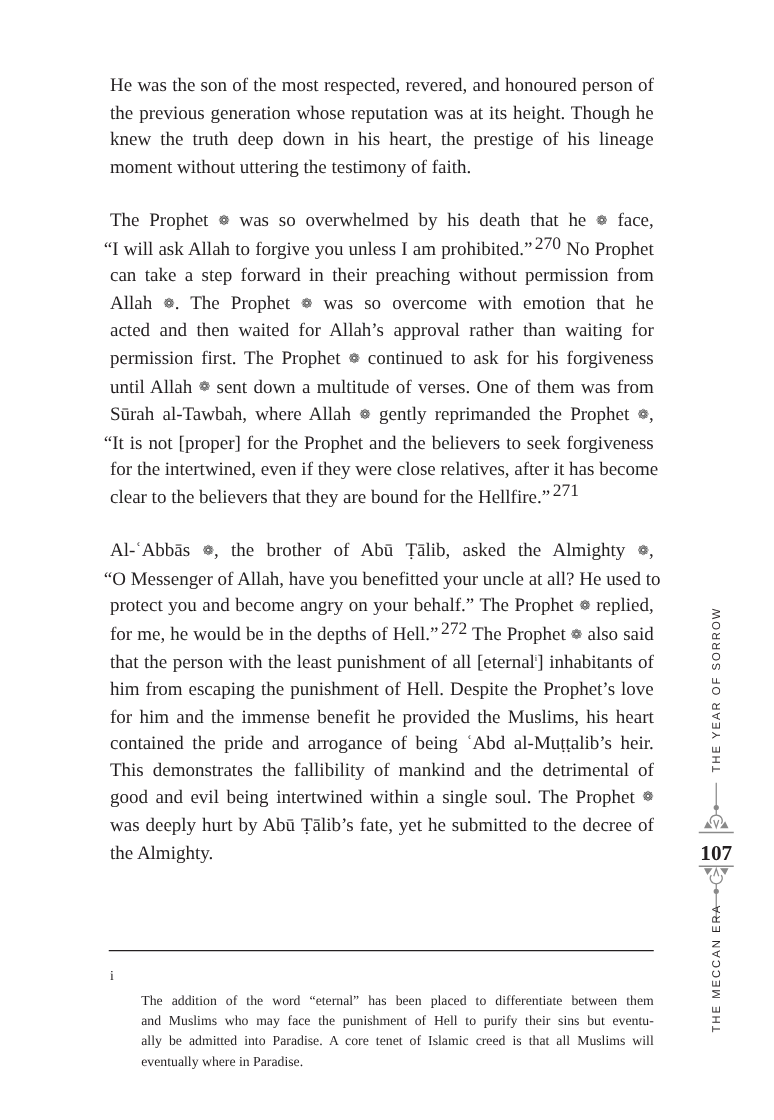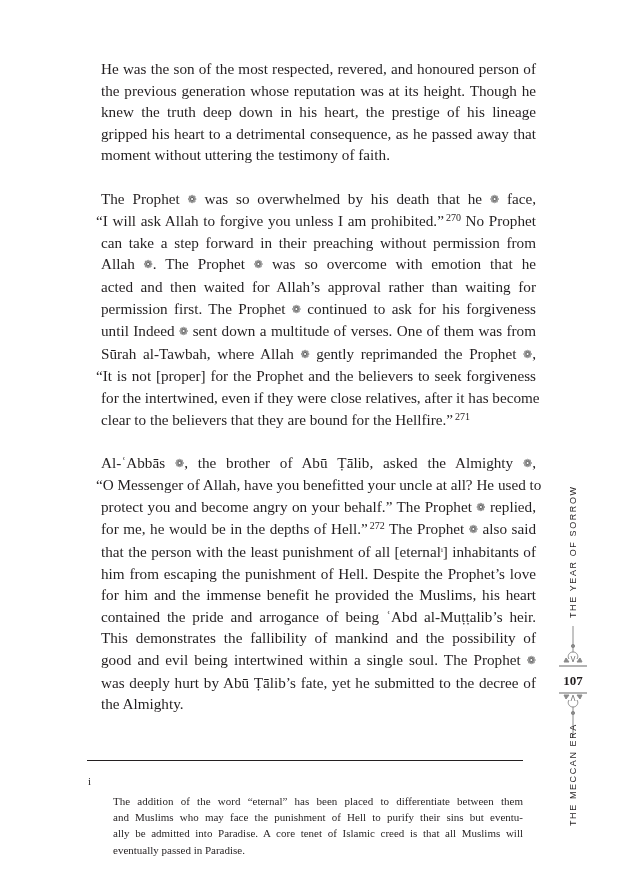--- a/index.html
+++ b/index.html
@@ -1,93 +1,92 @@
 <!DOCTYPE html>
 <html><head>
 <meta charset="utf-8">
 <style>
   html, body { margin: 0; padding: 0; background: #ffffff; }
   body { width: 619px; height: 896px; position: relative; overflow: hidden;
          font-family: "Liberation Serif", "DejaVu Serif", serif; color: #231f20; }
-  .body-text { position: absolute; left: 101px; top: 58px; width: 435px; }
+  .body-text { position: absolute; left: 88px; top: 58px; width: 435px; }
   .para { margin: 0; font-size: 15.2px; line-height: 21.6px; text-align: justify; }
   .para + .para { margin-top: 21.6px; }
   .para .ln { display: block; text-align: justify; text-align-last: justify; white-space: nowrap; }
   .para .ln.last { text-align-last: left; }
   .para .ln.hang { margin-left: -5px; }
   .honor { display: inline-block; font-size: 11px; color: #4a4a4a; vertical-align: 1px; }
-  sup.ref { font-size: 10px; vertical-align: 5px; line-height: 0; margin-left: 2px; }
+  sup.ref { font-size: 14px; vertical-align: 5px; line-height: 0; margin-left: 2px; }
   sup.fnref { font-size: 7px; vertical-align: 5px; line-height: 0; }
   .divider { position: absolute; left: 87px; top: 760px; width: 436px; height: 0; border-top: 1.2px solid #231f20; }
   .footnote { position: absolute; left: 88px; top: 773px; width: 435px; font-size: 11px; line-height: 16.2px; }
   .footnote .marker { position: absolute; left: 0; top: 0; }
   .footnote .fn-text { margin-left: 25px; display: block; margin-top: 20px; }
   .footnote .fn-text .ln { display: block; text-align: justify; text-align-last: justify; white-space: nowrap; }
   .footnote .fn-text .ln.last { text-align-last: left; }
   .side { position: absolute; left: 555px; top: 0; width: 36px; height: 896px; }
   .vtext { position: absolute; left: 18px; transform-origin: 0 0; transform: rotate(-90deg);
            font-family: "Liberation Sans", "DejaVu Sans", sans-serif; font-size: 9px; letter-spacing: 1.6px;
            color: #231f20; white-space: nowrap; }
   .vtext.chapter { top: 618px; margin-left: -5px; }
   .vtext.part { top: 826px; margin-left: -5px; }
   .orn { position: absolute; left: 3px; width: 30px; }
   .orn.top { top: 626px; height: 44px; }
   .orn.bottom { top: 691px; height: 46px; }
   .page-num { position: absolute; left: 0; top: 673px; width: 36px; text-align: center;
-              font-size: 13px; font-weight: bold; color: #231f20; }
+              font-size: 17px; font-weight: bold; color: #231f20; }
 </style>
 </head>
 <body>
 
 <main class="body-text">
   <p class="para" id="para0">
       <span class="ln"><span>He was the son of the most respected, revered, and honoured person of</span></span>
       <span class="ln"><span>the previous generation whose reputation was at its height. Though he</span></span>
       <span class="ln"><span>knew the truth deep down in his heart, the prestige of his lineage</span></span>
-      <span class="ln"><span>gripped his heart to a detrimental consequence, as he passed away that</span></span>
       <span class="ln last"><span>moment without uttering the testimony of faith.</span></span>
     </p>
   <p class="para" id="para1">
       <span class="ln"><span>The Prophet </span><span class="honor">❁</span><span> was so overwhelmed by his death that he </span><span class="honor">❁</span><span> face,</span></span>
       <span class="ln hang"><span>“I will ask Allah to forgive you unless I am prohibited.”</span><sup class="ref">270</sup><span> No Prophet</span></span>
       <span class="ln"><span>can take a step forward in their preaching without permission from</span></span>
       <span class="ln"><span>Allah </span><span class="honor">❁</span><span>. The Prophet </span><span class="honor">❁</span><span> was so overcome with emotion that he</span></span>
       <span class="ln"><span>acted and then waited for Allah’s approval rather than waiting for</span></span>
       <span class="ln"><span>permission first. The Prophet </span><span class="honor">❁</span><span> continued to ask for his forgiveness</span></span>
-      <span class="ln"><span>until Indeed </span><span class="honor">❁</span><span> sent down a multitude of verses. One of them was from</span></span>
+      <span class="ln"><span>until Allah </span><span class="honor">❁</span><span> sent down a multitude of verses. One of them was from</span></span>
       <span class="ln"><span>Sūrah al-Tawbah, where Allah </span><span class="honor">❁</span><span> gently reprimanded the Prophet </span><span class="honor">❁</span><span>,</span></span>
       <span class="ln hang"><span>“It is not [proper] for the Prophet and the believers to seek forgiveness</span></span>
       <span class="ln"><span>for the intertwined, even if they were close relatives, after it has become</span></span>
       <span class="ln last"><span>clear to the believers that they are bound for the Hellfire.”</span><sup class="ref">271</sup></span>
     </p>
   <p class="para" id="para2">
       <span class="ln"><span>Al-ʿAbbās </span><span class="honor">❁</span><span>, the brother of Abū Ṭālib, asked the Almighty </span><span class="honor">❁</span><span>,</span></span>
       <span class="ln hang"><span>“O Messenger of Allah, have you benefitted your uncle at all? He used to</span></span>
       <span class="ln"><span>protect you and become angry on your behalf.” The Prophet </span><span class="honor">❁</span><span> replied,</span></span>
       <span class="ln"><span>for me, he would be in the depths of Hell.”</span><sup class="ref">272</sup><span> The Prophet </span><span class="honor">❁</span><span> also said</span></span>
       <span class="ln"><span>that the person with the least punishment of all [eternal</span><sup class="fnref">i</sup><span>] inhabitants of</span></span>
       <span class="ln"><span>him from escaping the punishment of Hell. Despite the Prophet’s love</span></span>
       <span class="ln"><span>for him and the immense benefit he provided the Muslims, his heart</span></span>
       <span class="ln"><span>contained the pride and arrogance of being ʿAbd al-Muṭṭalib’s heir.</span></span>
-      <span class="ln"><span>This demonstrates the fallibility of mankind and the possibility of</span></span>
+      <span class="ln"><span>This demonstrates the fallibility of mankind and the detrimental of</span></span>
       <span class="ln"><span>good and evil being intertwined within a single soul. The Prophet </span><span class="honor">❁</span></span>
       <span class="ln"><span>was deeply hurt by Abū Ṭālib’s fate, yet he submitted to the decree of</span></span>
       <span class="ln last"><span>the Almighty.</span></span>
     </p>
 </main>
 
 <div class="divider"></div>
 
 <aside class="footnote">
   <span class="marker">i</span>
   <span class="fn-text" id="fntext">
       <span class="ln">The addition of the word “eternal” has been placed to differentiate between them</span>
       <span class="ln">and Muslims who may face the punishment of Hell to purify their sins but eventu-</span>
       <span class="ln">ally be admitted into Paradise. A core tenet of Islamic creed is that all Muslims will</span>
-      <span class="ln last">eventually passed in Paradise.</span>
+      <span class="ln last">eventually where in Paradise.</span>
     </span>
 </aside>
 
 <div class="side">
   <div class="vtext chapter">THE YEAR OF SORROW</div>
 
   <svg class="orn top" viewBox="0 0 30 44">
     <g fill="none" stroke="#8a8a8a" stroke-width="1">
       <line x1="15" y1="0" x2="15" y2="26"></line>
       <circle cx="15" cy="20" r="1.6" fill="#8a8a8a"></circle>

